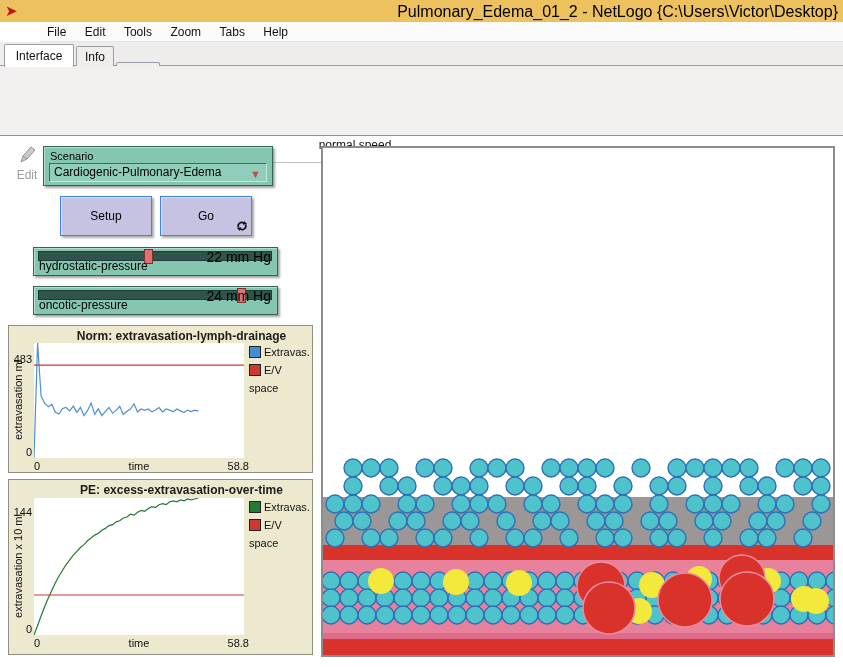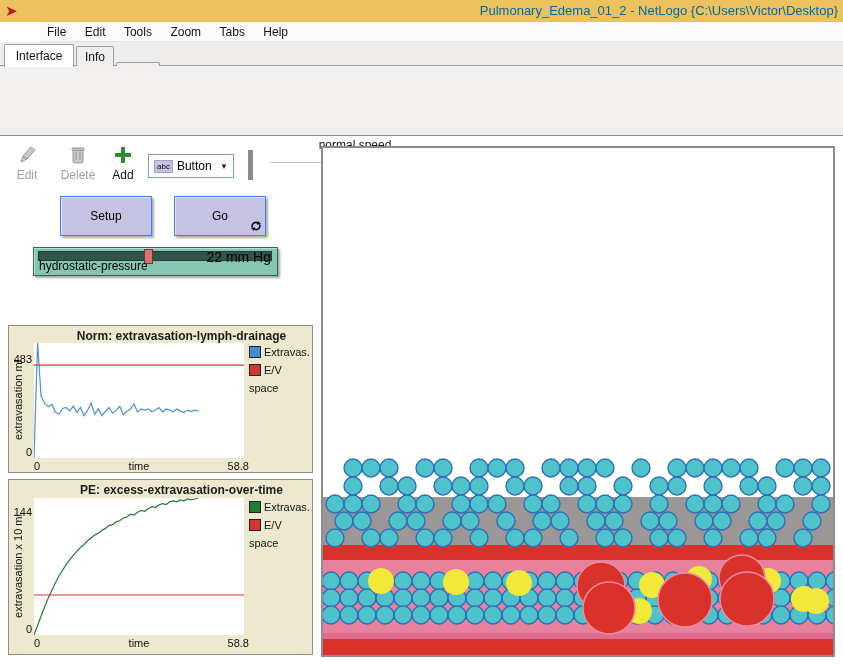--- a/index.html
+++ b/index.html
@@ -3,21 +3,21 @@
 <meta charset="utf-8">
 <style>
   * { margin:0; padding:0; box-sizing:border-box; }
   html,body { background:#fff; }
   body { font-family:"Liberation Sans", sans-serif; }
   #app { position:relative; width:843px; height:667px; background:#fff; overflow:hidden; outline:1px solid #9a9a9a; }
 
   
   #titlebar { position:absolute; left:0; top:0; width:843px; height:22px; background:#edc25e; display:flex; align-items:center; }
   #titlebar .app-icon { font-size:15px; color:#c3161c; margin-left:5px; line-height:22px; }
-  #titlebar .title-text { position:absolute; right:5px; top:3px; font-size:13px; color:#0369a1; white-space:nowrap; }
+  #titlebar .title-text { position:absolute; right:5px; top:3px; font-size:16px; color:#000000; white-space:nowrap; }
 
   
   #menubar { position:absolute; left:0; top:22px; width:843px; height:20px; background:#fbfbfb; border-bottom:1px solid #e3e3e3;margin-left:40px; }
   #menubar .menu-item { display:inline-block; padding:0 7px; font-size:12px; line-height:20px; color:#111; cursor:default; }
 
   
   #tabstrip { position:absolute; left:0; top:42px; width:843px; height:24px; background:#eeedeb; border-bottom:1px solid #9a9da6; }
   .tab { position:absolute; font-size:12px; color:#111; text-align:center; border:1px solid #9a9da6; border-bottom:none; border-radius:2px 2px 0 0; background:#efeeec; }
   .tab.active { background:#fff; z-index:2; }
 
@@ -145,42 +145,56 @@
     <div id="view-updates-label">view updates</div>
     <div id="update-mode">
       <span>continuous</span>
       <span class="dd-chev">∨</span>
     </div>
 
     <div class="vsep" style="left:554px;"></div>
     <div id="settings-button">Settings...</div>
   </div>
 
+  <div id="chooser" class="nl-teal">
+    <div class="ch-label">Scenario</div>
+    <div class="ch-box">
+      <span>Cardiogenic-Pulmonary-Edema</span>
+      <span class="ch-arrow">▼</span>
+    </div>
+  </div>
 
   <div class="nl-button" style="left:60px; top:196px;">
     <span>Setup</span>
   </div>
-  <div class="nl-button" style="left:174px; top:196px;">
+  <div class="nl-button" style="left:160px; top:196px;">
     <span>Go</span>
     <span class="forever-icon">
       <svg width="12" height="12" viewBox="0 0 12 12">
           <path d="M2.5 7.5 A3.5 3.5 0 0 1 8.2 3.6" fill="none" stroke="#111" stroke-width="1.6"></path>
           <polygon points="8.2,1.1 11,3.9 7,4.8" fill="#111"></polygon>
           <path d="M9.5 4.5 A3.5 3.5 0 0 1 3.8 8.4" fill="none" stroke="#111" stroke-width="1.6"></path>
           <polygon points="3.8,10.9 1,8.1 5,7.2" fill="#111"></polygon>
         </svg>
     </span>
   </div>
 
   <div class="nl-slider" style="top:247px;">
     <div class="groove">
         <div class="sthumb" style="left: 105px;"></div>
       </div>
     <span class="s-label">hydrostatic-pressure</span>
     <span class="s-value">22 mm Hg</span>
+  </div>
+  <div class="nl-slider" style="top:286px;">
+    <div class="groove">
+        <div class="sthumb" style="left: 198px;"></div>
+      </div>
+    <span class="s-label">oncotic-pressure</span>
+    <span class="s-value">24 mm Hg</span>
   </div>
 
   <div class="nl-plot" style="top:325px; height:148px;">
     <div class="p-title">Norm: extravasation-lymph-drainage</div>
     <div class="p-ymax" style="top:27px;">483</div>
     <div class="p-ymin" style="top:120px;">0</div>
     <div class="p-ylab" style="top:74px;">extravasation ml</div>
     <svg class="p-area plotsvg" style="top:17px;" width="210" height="115">
         <polyline points="0.0,115.0 3.6,0.0 7.1,53.1 10.7,60.2 14.3,63.8 17.9,61.4 21.4,69.3 25.0,71.0 28.6,65.5 32.1,64.5 35.7,67.9 39.3,63.1 42.9,69.3 46.4,64.5 50.0,72.6 53.6,67.4 57.1,59.8 60.7,71.4 64.3,65.7 67.9,72.6 71.4,68.3 75.0,64.5 78.6,70.2 82.1,67.4 85.7,63.3 89.3,71.4 92.9,68.3 96.4,66.0 100.0,61.0 103.6,69.0 107.1,66.0 110.7,67.4 114.3,66.0 117.9,68.8 121.4,67.1 125.0,64.5 128.6,68.8 132.1,66.0 135.7,67.1 139.3,68.8 142.9,66.0 146.4,67.9 150.0,69.5 153.6,67.1 157.1,68.6 160.7,67.1 164.3,68.1" fill="none" stroke="#4e8fcc" stroke-width="1.2"></polyline>
         <line x1="0" x2="210" y1="22.1" y2="22.1" stroke="#ce3833" stroke-width="1.2"></line>

